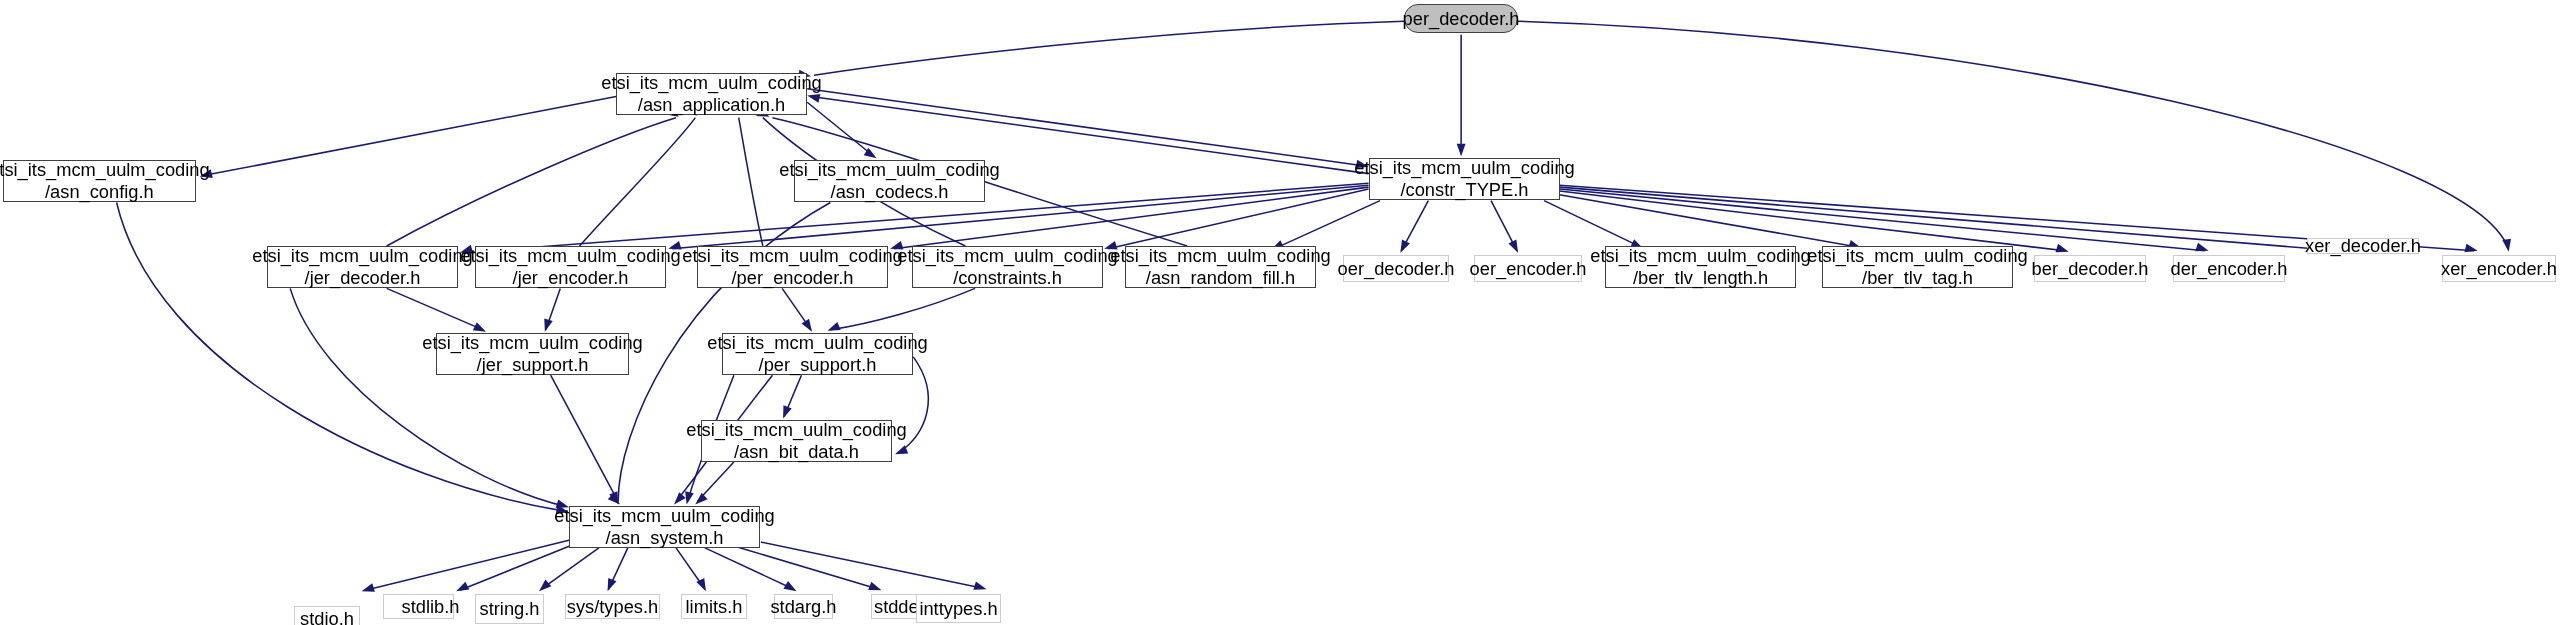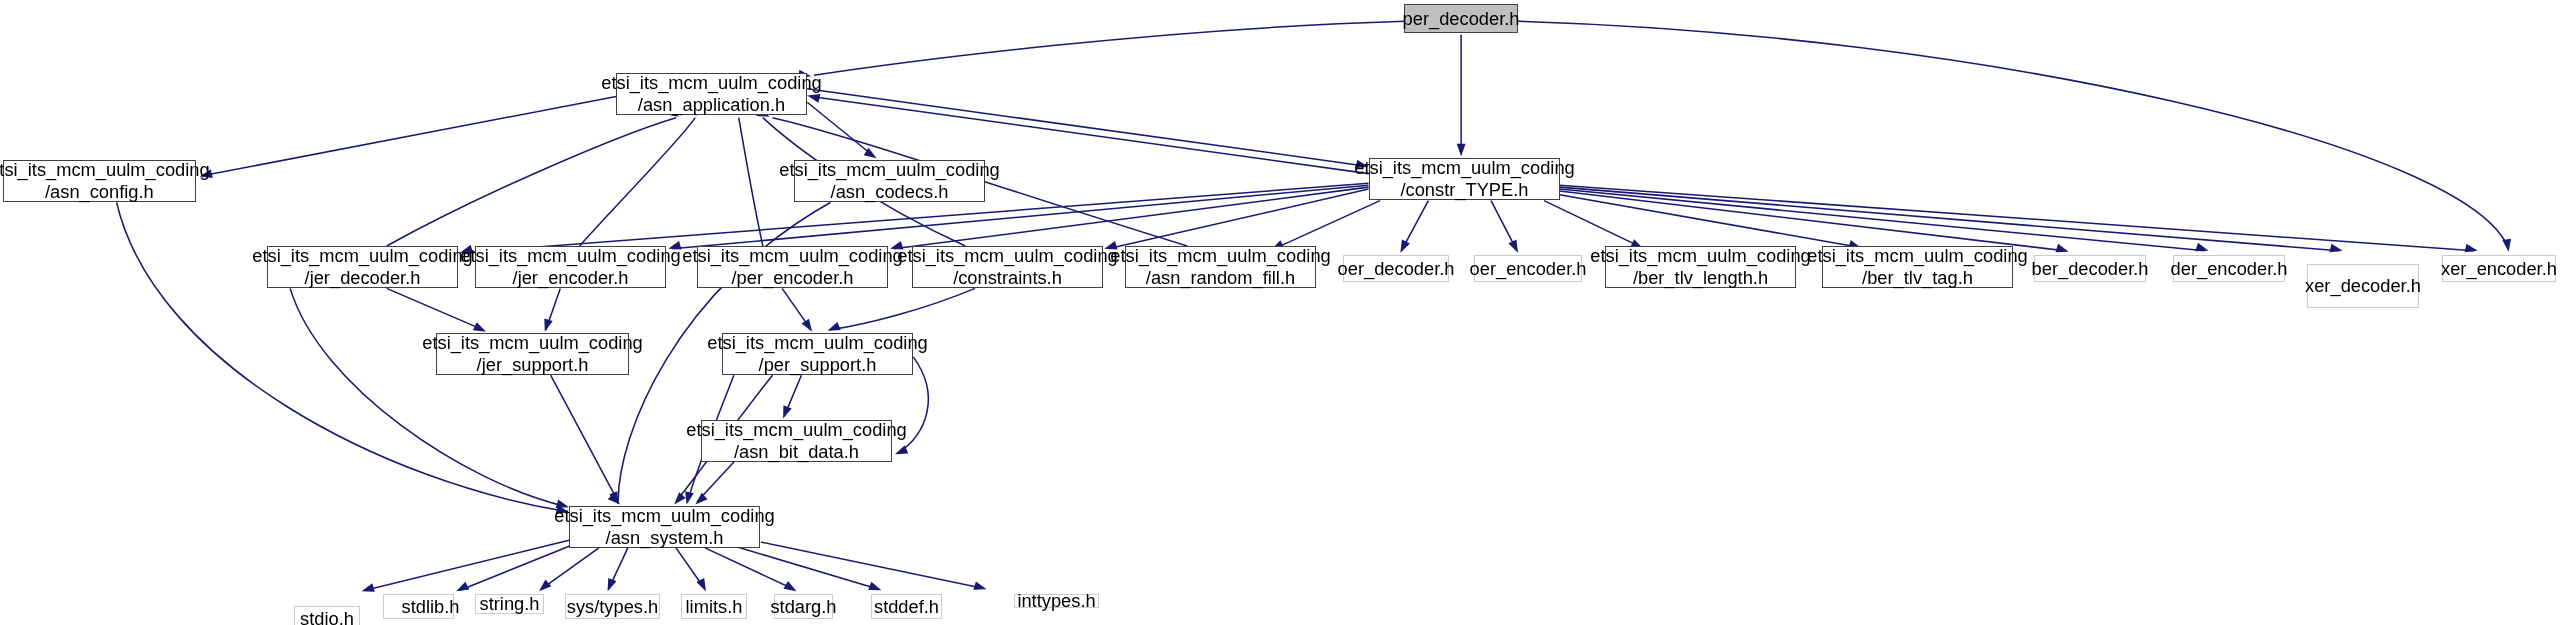--- a/index.html
+++ b/index.html
@@ -105,21 +105,21 @@
       <polygon points="629,613 638.2461538461539,602.7692307692307 629.7538461538461,599.2307692307693" fill="#191970"></polygon>
       <path d="M 700,568 L 730,611" fill="none" stroke="#191970" stroke-width="1.6"></path>
       <polygon points="731,613 729.3005883371002,599.3152639777013 721.071858179901,603.4296290563009" fill="#191970"></polygon>
       <path d="M 730,568 L 822,611" fill="none" stroke="#191970" stroke-width="1.6"></path>
       <polygon points="825,613 816.0886810057311,602.476293724054 811.4530675709095,610.4230596123197" fill="#191970"></polygon>
       <path d="M 760,566 L 910,611" fill="none" stroke="#191970" stroke-width="1.6"></path>
       <polygon points="913,612 902.517810884181,603.0398821804506 899.2152033545394,611.6266617575188" fill="#191970"></polygon>
       <path d="M 788,562 L 1018,610" fill="none" stroke="#191970" stroke-width="1.6"></path>
       <polygon points="1022,611 1010.9276677912673,602.7803005249913 1008.2220779819621,611.5734674052331" fill="#191970"></polygon>
     </svg>
-<div class="node root" style="left: 1404px; top: 3.9px; width: 114px; height: 29px;"><span class="lbl">per_decoder.h</span></div>
+<div class="node root" style="left: 1404px; top: 3.9px; width: 114px; height: 29px; border-radius: 14px;"><span class="lbl">per_decoder.h</span></div>
     <div class="node" style="left: 616px; top: 73px; width: 191px; height: 42px;"><span class="lbl">etsi_its_mcm_uulm_coding
 /asn_application.h</span></div>
     <div class="node" style="left: 2.9px; top: 160px; width: 193px; height: 42px;"><span class="lbl">etsi_its_mcm_uulm_coding
 /asn_config.h</span></div>
     <div class="node" style="left: 794px; top: 160px; width: 191px; height: 42px;"><span class="lbl">etsi_its_mcm_uulm_coding
 /asn_codecs.h</span></div>
     <div class="node" style="left: 1369px; top: 158px; width: 191px; height: 42px;"><span class="lbl">etsi_its_mcm_uulm_coding
 /constr_TYPE.h</span></div>
     <div class="node" style="left: 267px; top: 246px; width: 191px; height: 42px;"><span class="lbl">etsi_its_mcm_uulm_coding
 /jer_decoder.h</span></div>
@@ -132,32 +132,32 @@
     <div class="node" style="left: 1125px; top: 246px; width: 191px; height: 42px;"><span class="lbl">etsi_its_mcm_uulm_coding
 /asn_random_fill.h</span></div>
     <div class="node plain" style="left: 1343px; top: 255px; width: 106px; height: 27px; text-align: right;"><span class="lbl">oer_decoder.h</span></div>
     <div class="node plain" style="left: 1474px; top: 255px; width: 108px; height: 27px;"><span class="lbl">oer_encoder.h</span></div>
     <div class="node" style="left: 1605px; top: 246px; width: 191px; height: 42px;"><span class="lbl">etsi_its_mcm_uulm_coding
 /ber_tlv_length.h</span></div>
     <div class="node" style="left: 1822px; top: 246px; width: 191px; height: 42px;"><span class="lbl">etsi_its_mcm_uulm_coding
 /ber_tlv_tag.h</span></div>
     <div class="node plain" style="left: 2034px; top: 255px; width: 112px; height: 27px;"><span class="lbl">ber_decoder.h</span></div>
     <div class="node plain" style="left: 2173px; top: 255px; width: 112px; height: 27px;"><span class="lbl">der_encoder.h</span></div>
-    <div class="node plain" style="left: 2307px; top: 264px; width: 112px; height: 44px; justify-content: center;"><span class="lbl">xer_decoder.h</span></div>
+    <div class="node plain" style="left: 2307px; top: 238px; width: 112px; height: 16px; justify-content: center;"><span class="lbl">xer_decoder.h</span></div>
     <div class="node plain" style="left: 2442px; top: 255px; width: 114px; height: 27px;"><span class="lbl">xer_encoder.h</span></div>
     <div class="node" style="left: 436px; top: 333px; width: 193px; height: 42px;"><span class="lbl">etsi_its_mcm_uulm_coding
 /jer_support.h</span></div>
     <div class="node" style="left: 722px; top: 333px; width: 191px; height: 42px;"><span class="lbl">etsi_its_mcm_uulm_coding
 /per_support.h</span></div>
     <div class="node" style="left: 701px; top: 420px; width: 191px; height: 42px;"><span class="lbl">etsi_its_mcm_uulm_coding
 /asn_bit_data.h</span></div>
     <div class="node" style="left: 569px; top: 506px; width: 191px; height: 42px;"><span class="lbl">etsi_its_mcm_uulm_coding
 /asn_system.h</span></div>
     <div class="node plain" style="left: 294px; top: 594px; width: 66px; height: 25px; margin-top: 12px;"><span class="lbl">stdio.h</span></div>
     <div class="node plain" style="left: 383px; top: 594px; width: 71px; height: 25px; padding-left: 24px;"><span class="lbl">stdlib.h</span></div>
-    <div class="node plain" style="left: 475px; top: 594px; width: 69px; height: 20px; text-align: center;"><span class="lbl">string.h</span></div>
+    <div class="node plain" style="left: 475px; top: 594px; width: 69px; height: 30px; text-align: center;"><span class="lbl">string.h</span></div>
     <div class="node plain" style="left: 565px; top: 594px; width: 95px; height: 25px;"><span class="lbl">sys/types.h</span></div>
     <div class="node plain" style="left: 681px; top: 594px; width: 66px; height: 25px;"><span class="lbl">limits.h</span></div>
     <div class="node plain" style="left: 774px; top: 594px; width: 59px; height: 25px;"><span class="lbl">stdarg.h</span></div>
     <div class="node plain" style="left: 871px; top: 594px; width: 71px; height: 25px;"><span class="lbl">stddef.h</span></div>
-    <div class="node plain" style="left: 1014px; top: 594px; width: 85px; height: 14px;"><span class="lbl">inttypes.h</span></div>
+    <div class="node plain" style="left: 916px; top: 594px; width: 85px; height: 29px;"><span class="lbl">inttypes.h</span></div>
   </div>
 
 
 </body></html>

